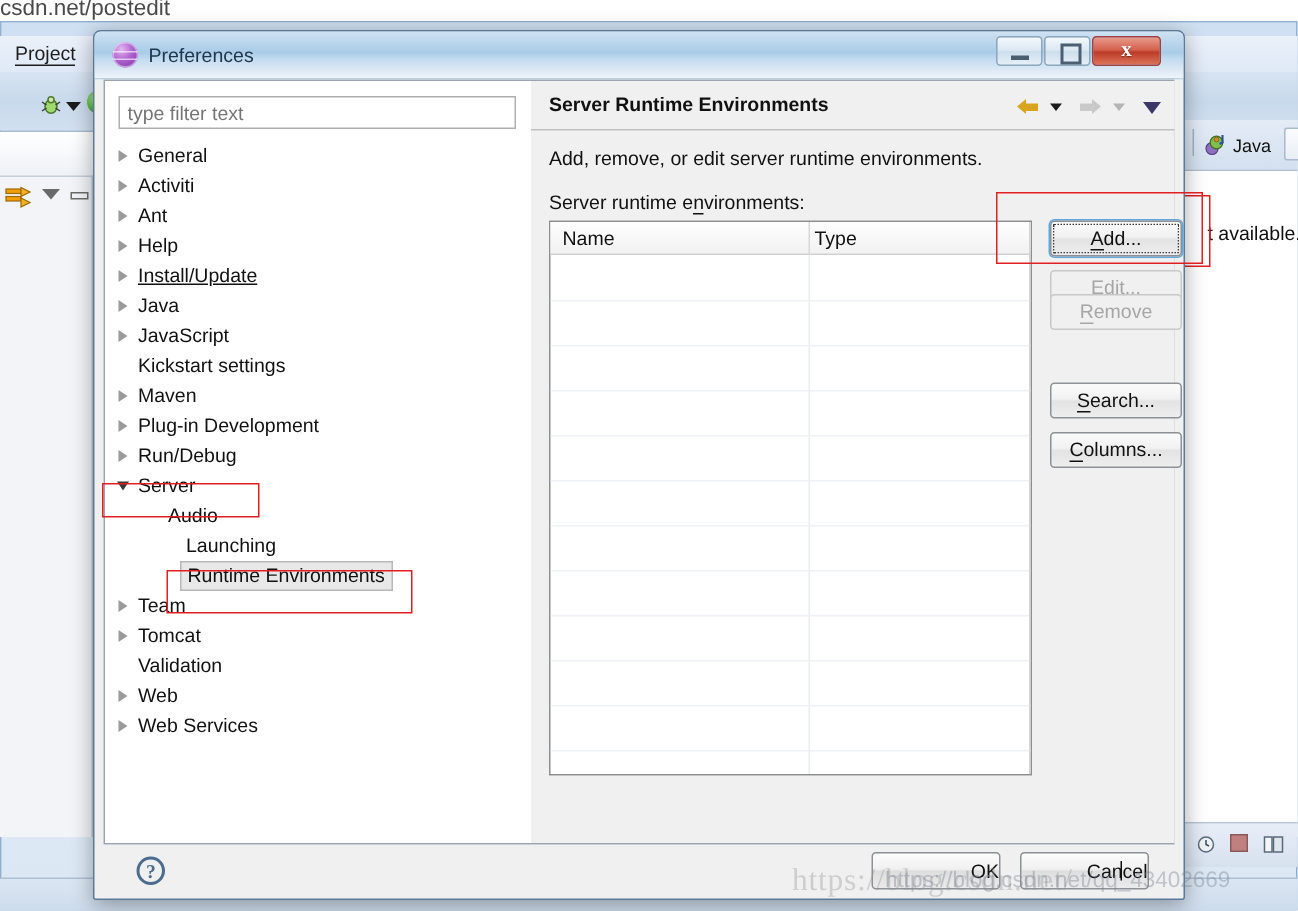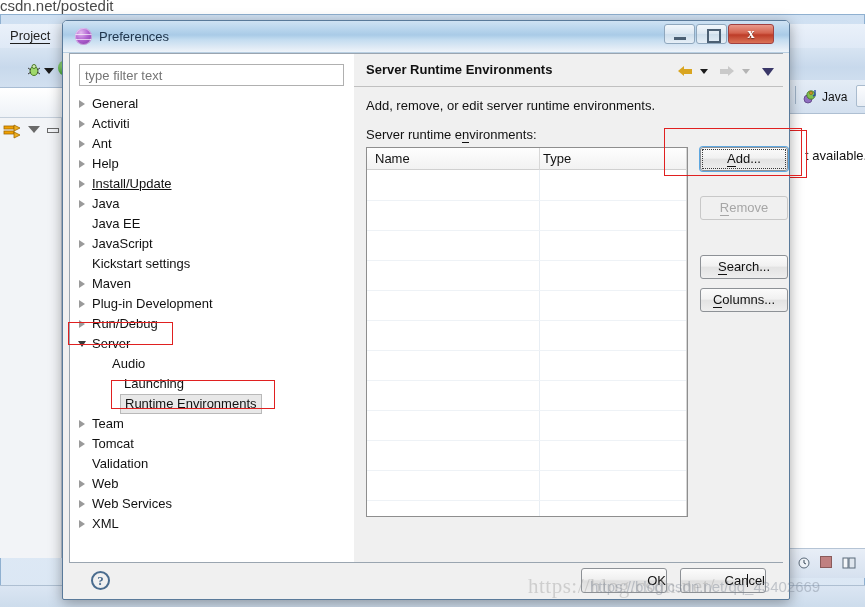--- a/index.html
+++ b/index.html
@@ -503,23 +503,20 @@
           </div>
           <div class="tnode">
             <div class="tw tw-closed-o" style="left: 9px;"></div>
             <div class="tlabel" style="left: 22px; text-decoration: underline;">Install/Update</div>
           </div>
           <div class="tnode">
             <div class="tw tw-closed-o" style="left: 9px;"></div>
             <div class="tlabel" style="left: 22px;">Java</div>
           </div>
           <div class="tnode">
-            <div class="tlabel" style="left: 22px;">Java EE</div>
-          </div>
-          <div class="tnode">
             <div class="tw tw-closed-o" style="left: 9px;"></div>
             <div class="tlabel" style="left: 22px;">JavaScript</div>
           </div>
           <div class="tnode">
             <div class="tlabel" style="left: 22px;">Kickstart settings</div>
           </div>
           <div class="tnode">
             <div class="tw tw-closed-o" style="left: 9px;"></div>
             <div class="tlabel" style="left: 22px;">Maven</div>
           </div>
@@ -555,24 +552,20 @@
           <div class="tnode">
             <div class="tlabel" style="left: 22px;">Validation</div>
           </div>
           <div class="tnode">
             <div class="tw tw-closed-o" style="left: 9px;"></div>
             <div class="tlabel" style="left: 22px;">Web</div>
           </div>
           <div class="tnode">
             <div class="tw tw-closed-o" style="left: 9px;"></div>
             <div class="tlabel" style="left: 22px;">Web Services</div>
-          </div>
-          <div class="tnode">
-            <div class="tw tw-closed-o" style="left: 9px;"></div>
-            <div class="tlabel" style="left: 22px;">XML</div>
           </div>
         </div>
       <div id="tree-scroll-track"></div>
     </div>
 
     <div id="content-pane">
 
       <div id="content-header">
         <div id="page-title">Server Runtime Environments</div>
 
@@ -602,20 +595,21 @@
         <div class="row-line" style="top:202px"></div>
         <div class="row-line" style="top:232px"></div>
         <div class="row-line" style="top:262px"></div>
         <div class="row-line" style="top:292px"></div>
         <div class="row-line" style="top:322px"></div>
         <div class="row-line" style="top:352px"></div>
         <div id="table-vscroll"></div>
       </div>
 
       <div id="btn-add" class="sbtn focused"><u>A</u><span>dd...</span></div>
+      <div id="btn-edit" class="sbtn disabled"><u>E</u><span>dit...</span></div>
       <div id="btn-remove" class="sbtn disabled"><u>R</u><span>emove</span></div>
       <div id="btn-search" class="sbtn"><u>S</u><span>earch...</span></div>
       <div id="btn-columns" class="sbtn"><u>C</u><span>olumns...</span></div>
     </div>
   </div>
 
   <div id="dlg-footer">
     <div id="help-btn">?</div>
     <div id="btn-ok" class="fbtn">OK</div>
     <div id="btn-cancel" class="fbtn">Cancel</div>

